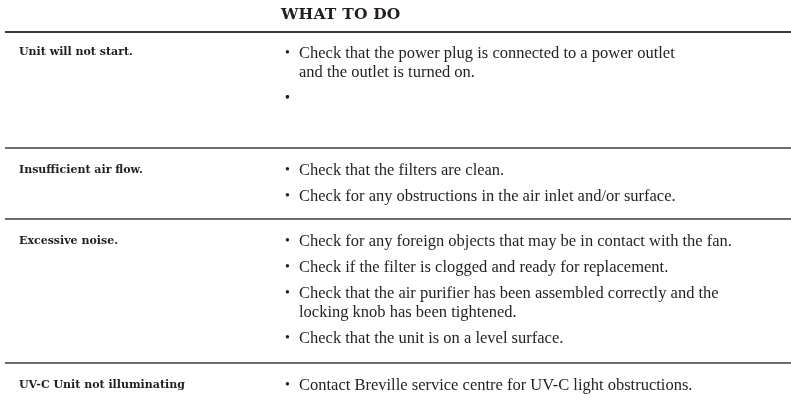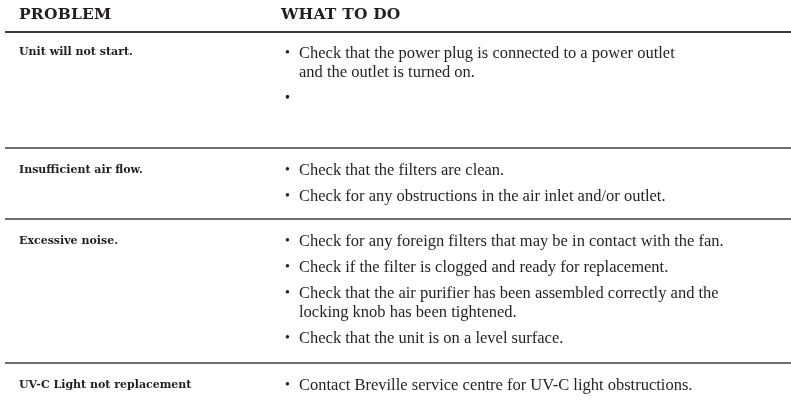--- a/index.html
+++ b/index.html
@@ -90,52 +90,51 @@
 
     #row-3 { height: 38px; }
     #row-3 .problem { top: 14px; }
     #row-3 .actions { top: 11px; }
   </style>
 </head>
 <body>
 
 <div class="table">
   <div class="header">
-    <div class="col-problem">PROBLEM</div>
     <div class="col-action">WHAT TO DO</div>
   </div>
 
   <div class="row" id="row-0">
     <div class="problem">Unit will not start.</div>
     <ul class="actions">
       <li><span class="bullet">•</span><span class="txt" style="white-space:pre-line;">Check that the power plug is connected to a power outlet
 and the outlet is turned on.</span></li>
       <li><span class="bullet">•</span></li>
       <li><span class="bullet">•</span></li>
     </ul>
   </div>
 
   <div class="row" id="row-1">
     <div class="problem">Insufficient air flow.</div>
     <ul class="actions">
       <li><span class="bullet">•</span><span class="txt">Check that the filters are clean.</span></li>
-      <li><span class="bullet">•</span><span class="txt">Check for any obstructions in the air inlet and/or outlet.</span></li>
+      <li><span class="bullet">•</span><span class="txt">Check for any obstructions in the air inlet and/or surface.</span></li>
     </ul>
   </div>
 
   <div class="row" id="row-2">
     <div class="problem">Excessive noise.</div>
     <ul class="actions">
-      <li><span class="bullet">•</span><span class="txt">Check for any foreign filters that may be in contact with the fan.</span></li>
+      <li><span class="bullet">•</span><span class="txt">Check for any foreign objects that may be in contact with the fan.</span></li>
       <li><span class="bullet">•</span><span class="txt">Check if the filter is clogged and ready for replacement.</span></li>
       <li><span class="bullet">•</span><span class="txt" style="white-space:pre-line;">Check that the air purifier has been assembled correctly and the
 locking knob has been tightened.</span></li>
       <li><span class="bullet">•</span><span class="txt">Check that the unit is on a level surface.</span></li>
     </ul>
   </div>
 
   <div class="row last" id="row-3">
-    <div class="problem">UV-C Light not replacement</div>
+    <div class="problem">UV-C Unit not illuminating</div>
     <ul class="actions">
       <li><span class="bullet">•</span><span class="txt">Contact Breville service centre for UV-C light obstructions.</span></li>
     </ul>
   </div>
 </div>
 
 </body></html>

